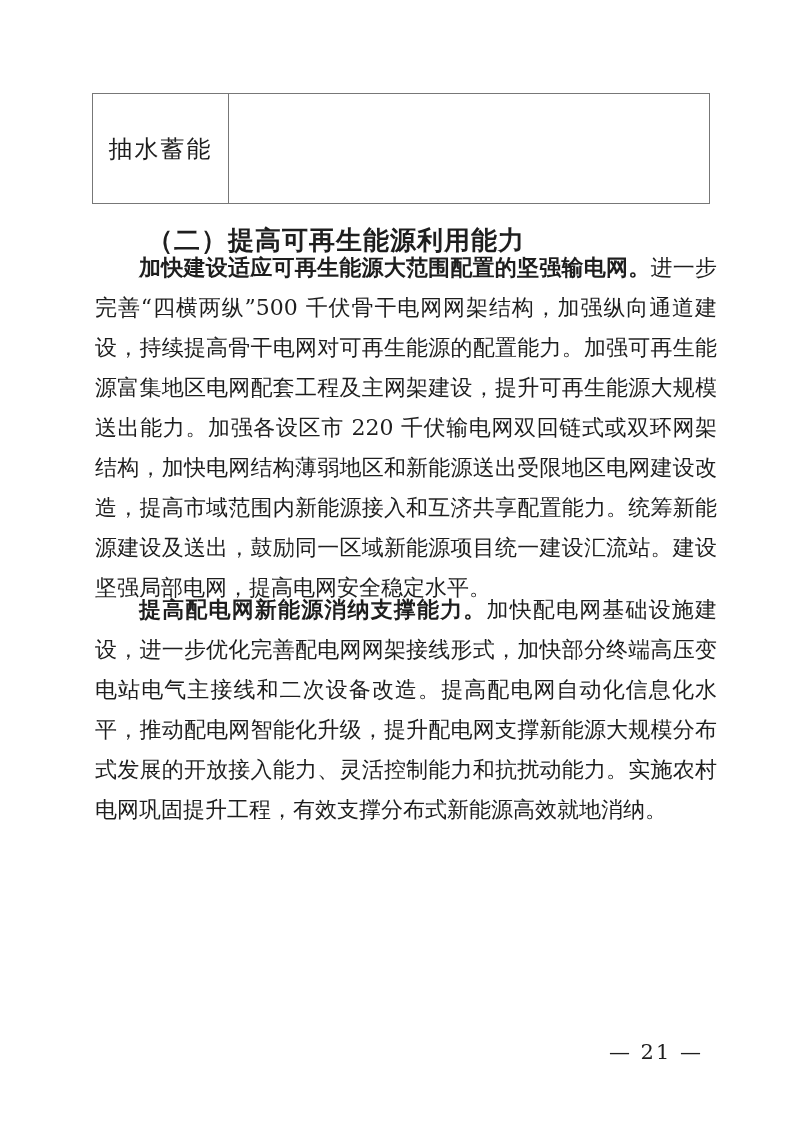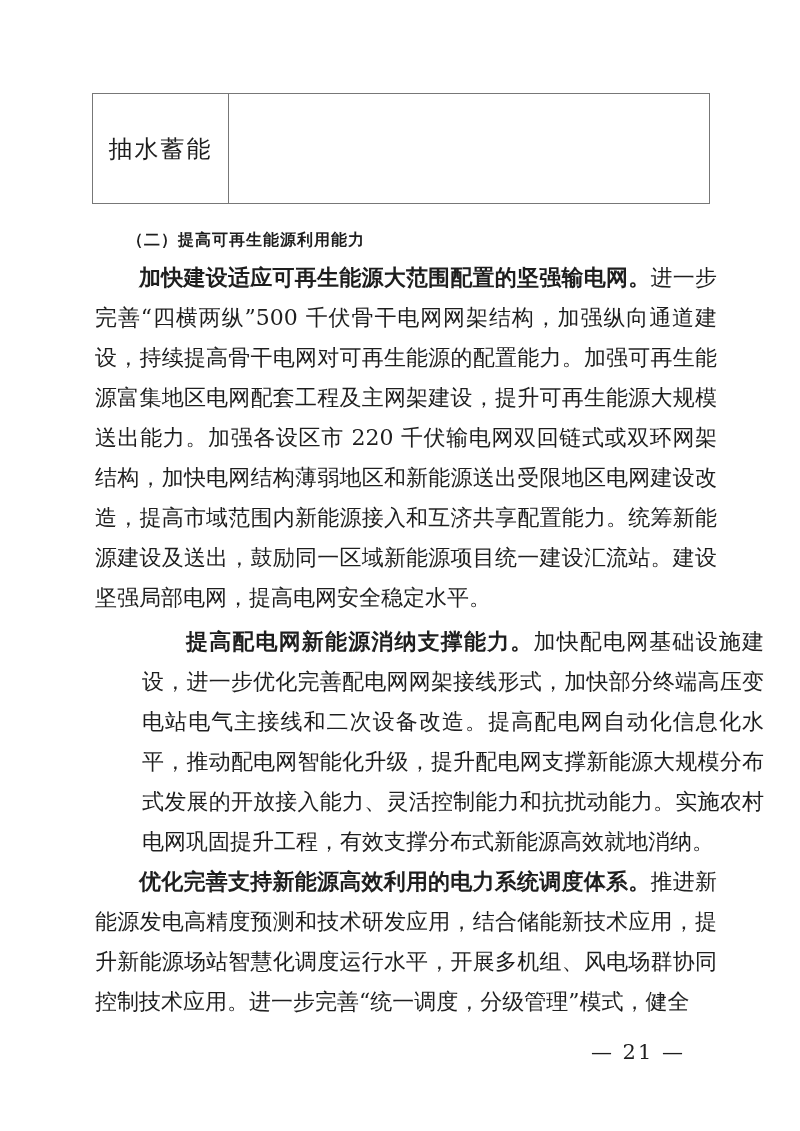--- a/index.html
+++ b/index.html
@@ -46,47 +46,47 @@
   }
   .tcell-body .lead {
     font-weight: bold;
   }
   
   .section-heading {
     position: absolute;
     left: 95px;
     top: 220px;
     width: 622px;
-    font-size: 16px;
+    font-size: 26px;
     line-height: 40px;
     font-weight: bold;
     text-indent: 2em;
     letter-spacing: 1px;
   }
   
   .para {
     position: absolute;
     left: 95px;
     width: 622px;
     font-size: 22px;
     line-height: 40px;
     text-align: justify;
     text-indent: 2em;
   }
   .para .lead {
     font-weight: bold;
   }
-  .para-1 { top: 257px; }
-  .para-2 { top: 621px; margin-left: 47px; }
+  .para-1 { top: 247px; }
+  .para-2 { top: 589px; }
   .para-3 { top: 861px; }
   
   .page-number {
     position: absolute;
     top: 1040px;
-    right: 115px;
+    right: 97px;
     font-size: 21px;
     letter-spacing: 2px;
     margin-left: 16px;
   }
 </style>
 </head>
 <body>
 
 <div class="page">
 
@@ -99,19 +99,16 @@
   <div class="section-heading">（二）提高可再生能源利用能力</div>
 
   <div class="para para-1">
     <span class="lead">加快建设适应可再生能源大范围配置的坚强输电网。</span><span>进一步完善“四横两纵”500 千伏骨干电网网架结构，加强纵向通道建设，持续提高骨干电网对可再生能源的配置能力。加强可再生能源富集地区电网配套工程及主网架建设，提升可再生能源大规模送出能力。加强各设区市 220 千伏输电网双回链式或双环网架结构，加快电网结构薄弱地区和新能源送出受限地区电网建设改造，提高市域范围内新能源接入和互济共享配置能力。统筹新能源建设及送出，鼓励同一区域新能源项目统一建设汇流站。建设坚强局部电网，提高电网安全稳定水平。</span>
   </div>
 
   <div class="para para-2">
     <span class="lead">提高配电网新能源消纳支撑能力。</span><span>加快配电网基础设施建设，进一步优化完善配电网网架接线形式，加快部分终端高压变电站电气主接线和二次设备改造。提高配电网自动化信息化水平，推动配电网智能化升级，提升配电网支撑新能源大规模分布式发展的开放接入能力、灵活控制能力和抗扰动能力。实施农村电网巩固提升工程，有效支撑分布式新能源高效就地消纳。</span>
   </div>
 
-  <div class="para para-3">
-    <span class="lead">优化完善支持新能源高效利用的电力系统调度体系。</span><span>推进新能源发电高精度预测和技术研发应用，结合储能新技术应用，提升新能源场站智慧化调度运行水平，开展多机组、风电场群协同控制技术应用。进一步完善“统一调度，分级管理”模式，健全</span>
-  </div>
 
   <div class="page-number">— 21 —</div>
 
 </div>
 
 </body></html>

